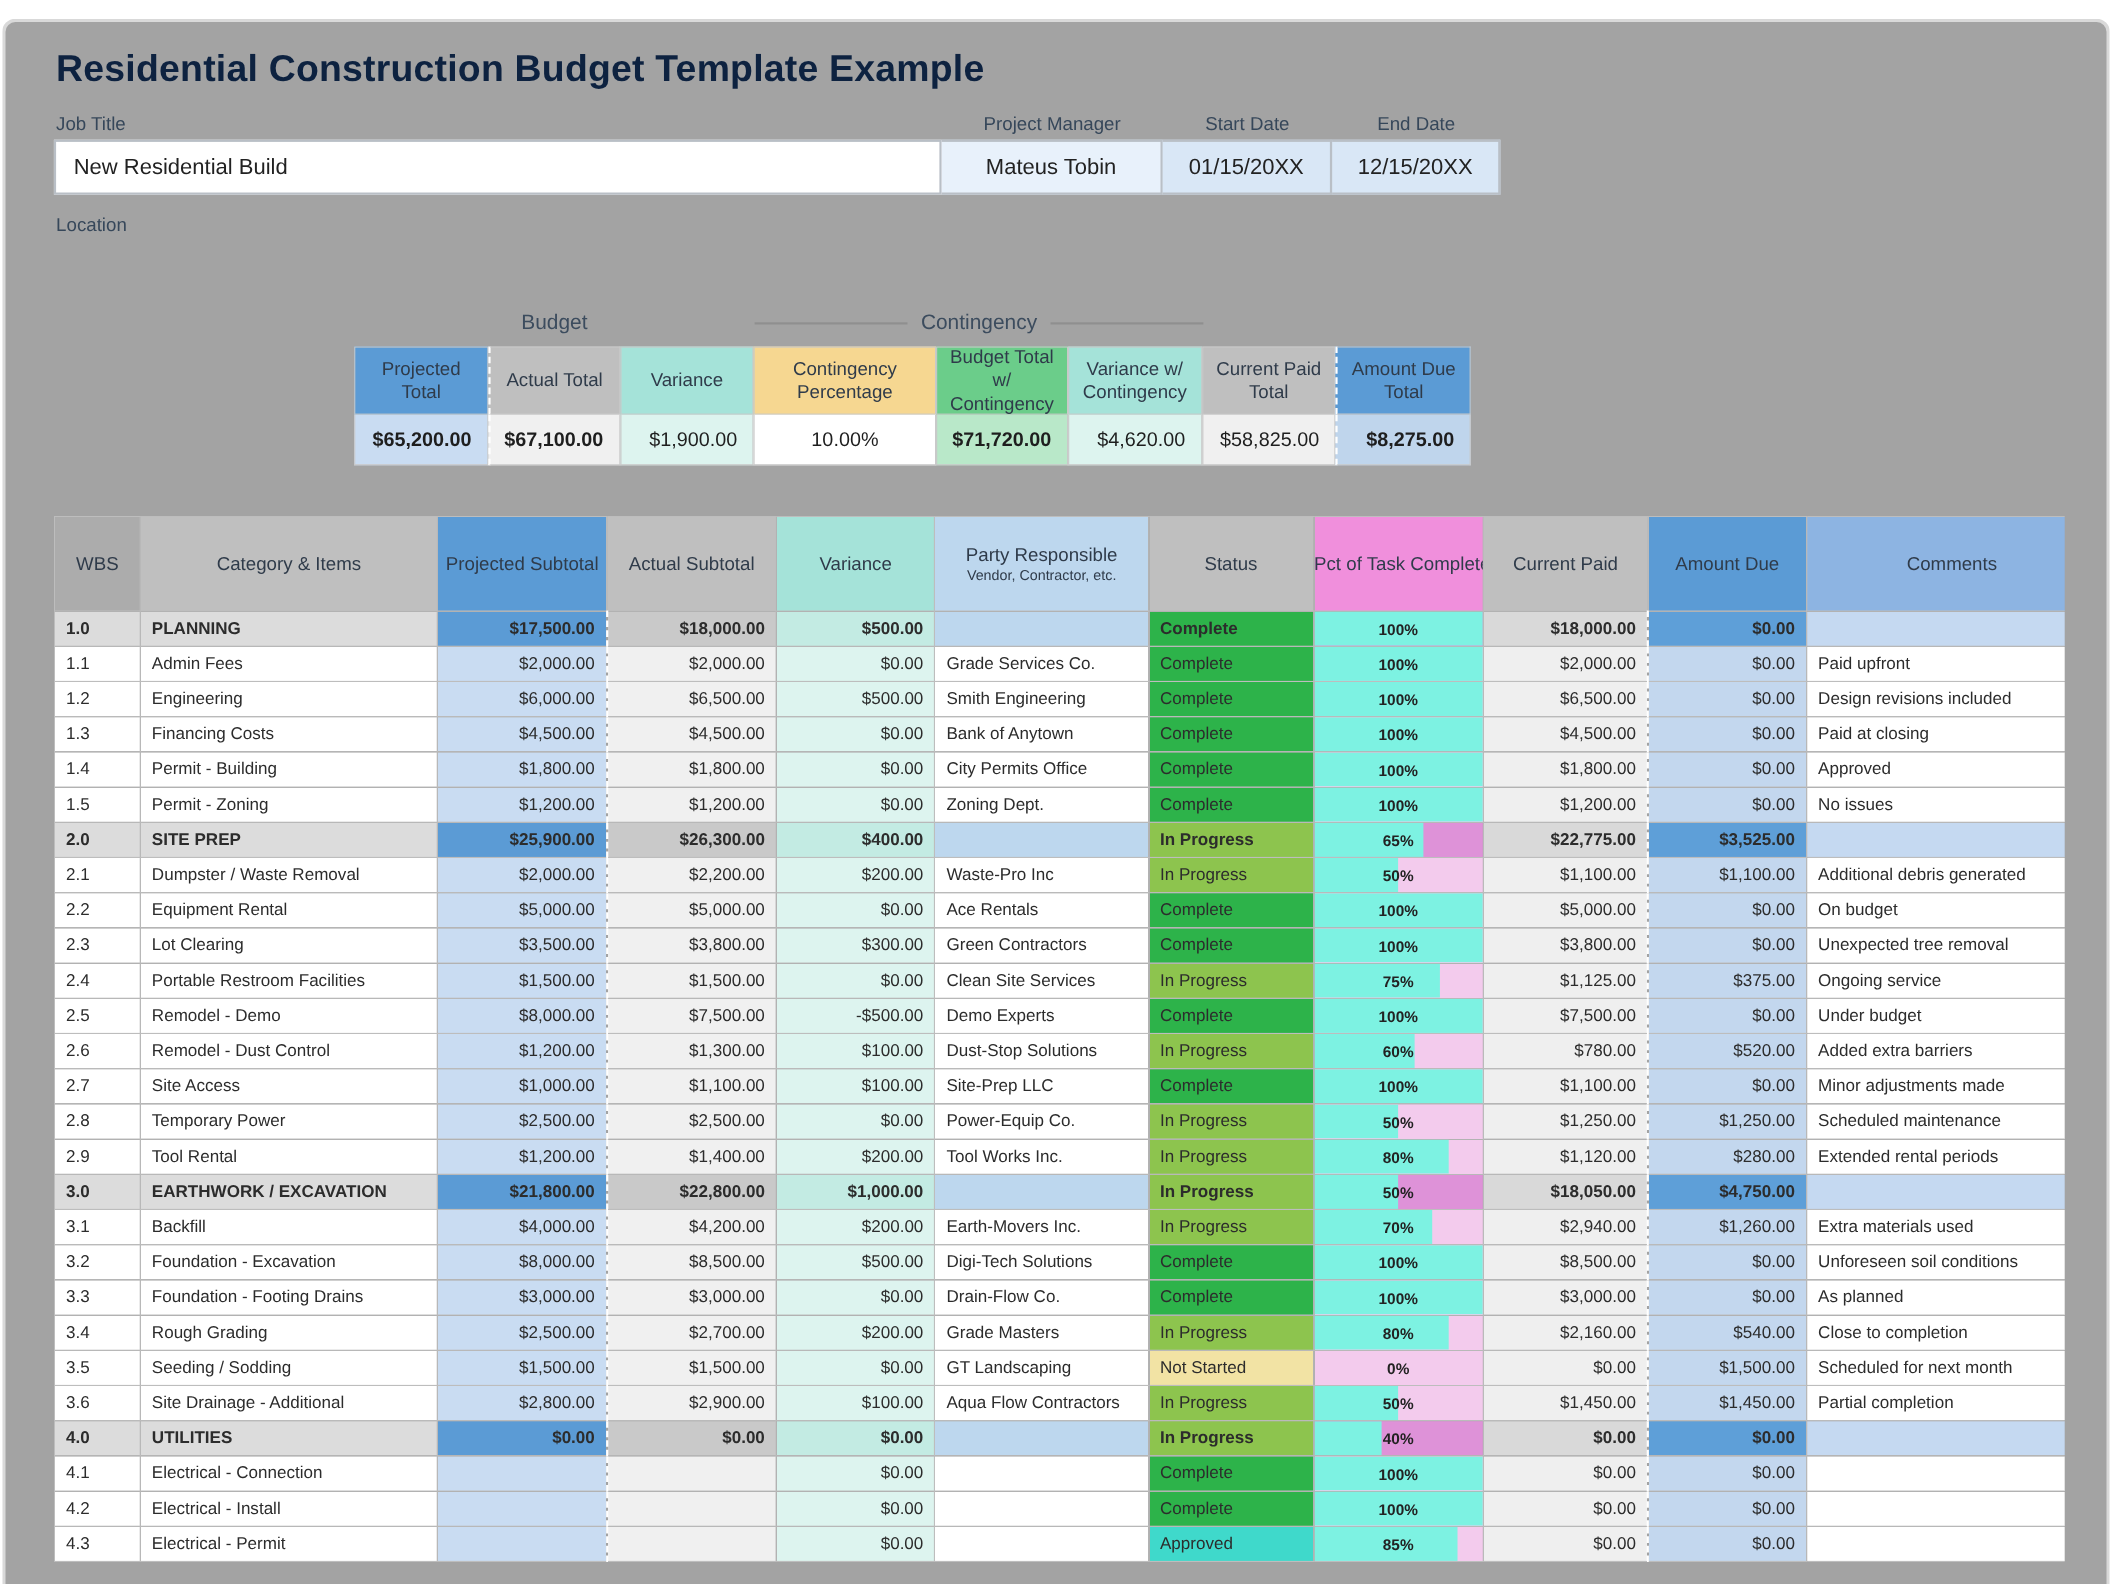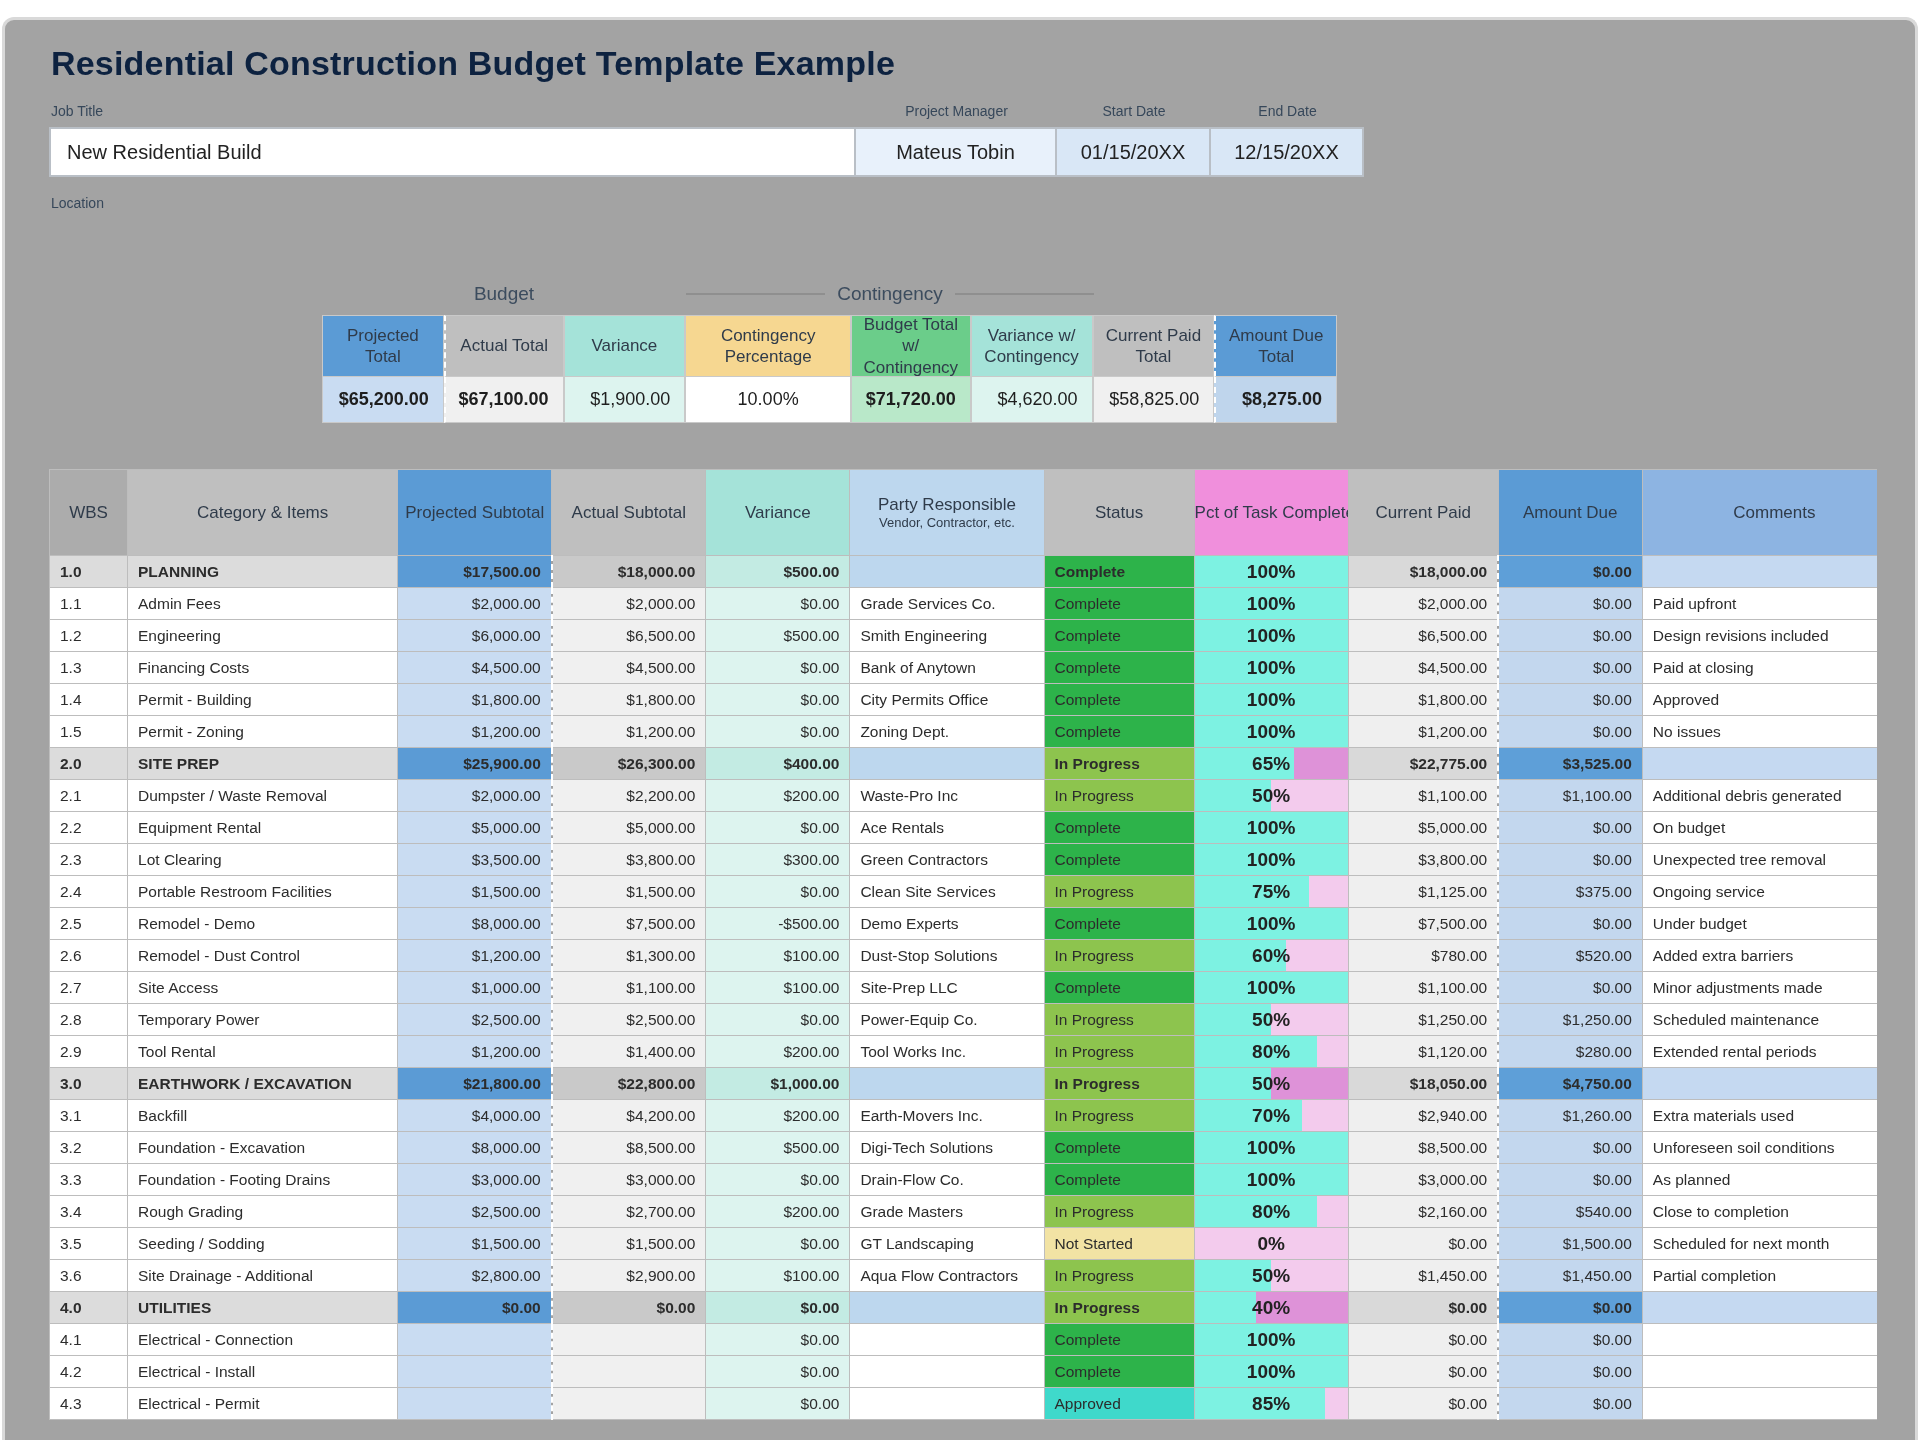--- a/index.html
+++ b/index.html
@@ -6,21 +6,21 @@
   html,body { width:1920px; height:1440px; background:#fff; font-family:"Liberation Sans", sans-serif; }
   .card {
     width:1916px; height:1438px; margin:17px auto; background:#a3a3a3;
     border:3px solid #d9d9d9; border-bottom:9px solid #c4c4c4; border-radius:12px;
     padding:14px 38px 0 44px; overflow:hidden;
   }
   h1.page-title { font-size:34px; font-weight:800; color:#0d2240; letter-spacing:.2px; margin:10px 0 20px 2px; }
 
   
   .form-area { position:relative; height:156px; width:1315px; }
-  .flabel { position:absolute; font-size:14px; color:#36475a; }
+  .flabel { position:absolute; font-size:17px; color:#36475a; }
   .fl-job   { left:2px;  top:0; }
   .fl-pm    { left:807px; width:201px; text-align:center; top:0; }
   .fl-start { left:1008px; width:154px; text-align:center; top:0; }
   .fl-end   { left:1162px; width:153px; text-align:center; top:0; }
   .fbox { position:absolute; top:24px; height:50px; border:2px solid #b9bfc6; font-size:20px; color:#222;
           display:flex; align-items:center; }
   .fb-job   { left:0; width:807px; background:#fff; padding-left:16px; }
   .fb-pm    { left:807px; width:201px; background:#e8f1fb; justify-content:center; border-left:none; }
   .fb-start { left:1008px; width:154px; background:#d9e7f6; justify-content:center; border-left:none; }
   .fb-end   { left:1162px; width:153px; background:#d9e7f6; justify-content:center; border-left:none; }
@@ -64,21 +64,21 @@
   tr.section td.actual    { background:#c9c9c9; border-left:2px dashed #fff; }
   tr.section td.variance  { background:#c3ebe3; }
   tr.section td.party     { background:#bdd7ee; }
   tr.section td.paid      { background:#d9d9d9; }
   tr.section td.due       { background:#5e9fd8; border-left:2px dashed #fff; }
   tr.section td.comments  { background:#c5d9f1; }
   td.status { padding-left:12px; font-weight:normal; }
   td.pct { position:relative; padding:0; }
   td.pct .fill { position:absolute; left:0; top:0; bottom:0; }
   td.pct .lbl { position:absolute; inset:0; display:flex; align-items:center; justify-content:center;
-                font-weight:bold; font-size:19px; color:#222; }
+                font-weight:bold; font-size:14px; color:#222; }
 
   .footer { text-align:center; font-size:20px; font-style:italic; color:#4a4a4a; margin-top:10px; }
 </style>
 </head>
 <body>
 
 <div class="card">
 
   <h1 class="page-title">Residential Construction Budget Template Example</h1>
 

